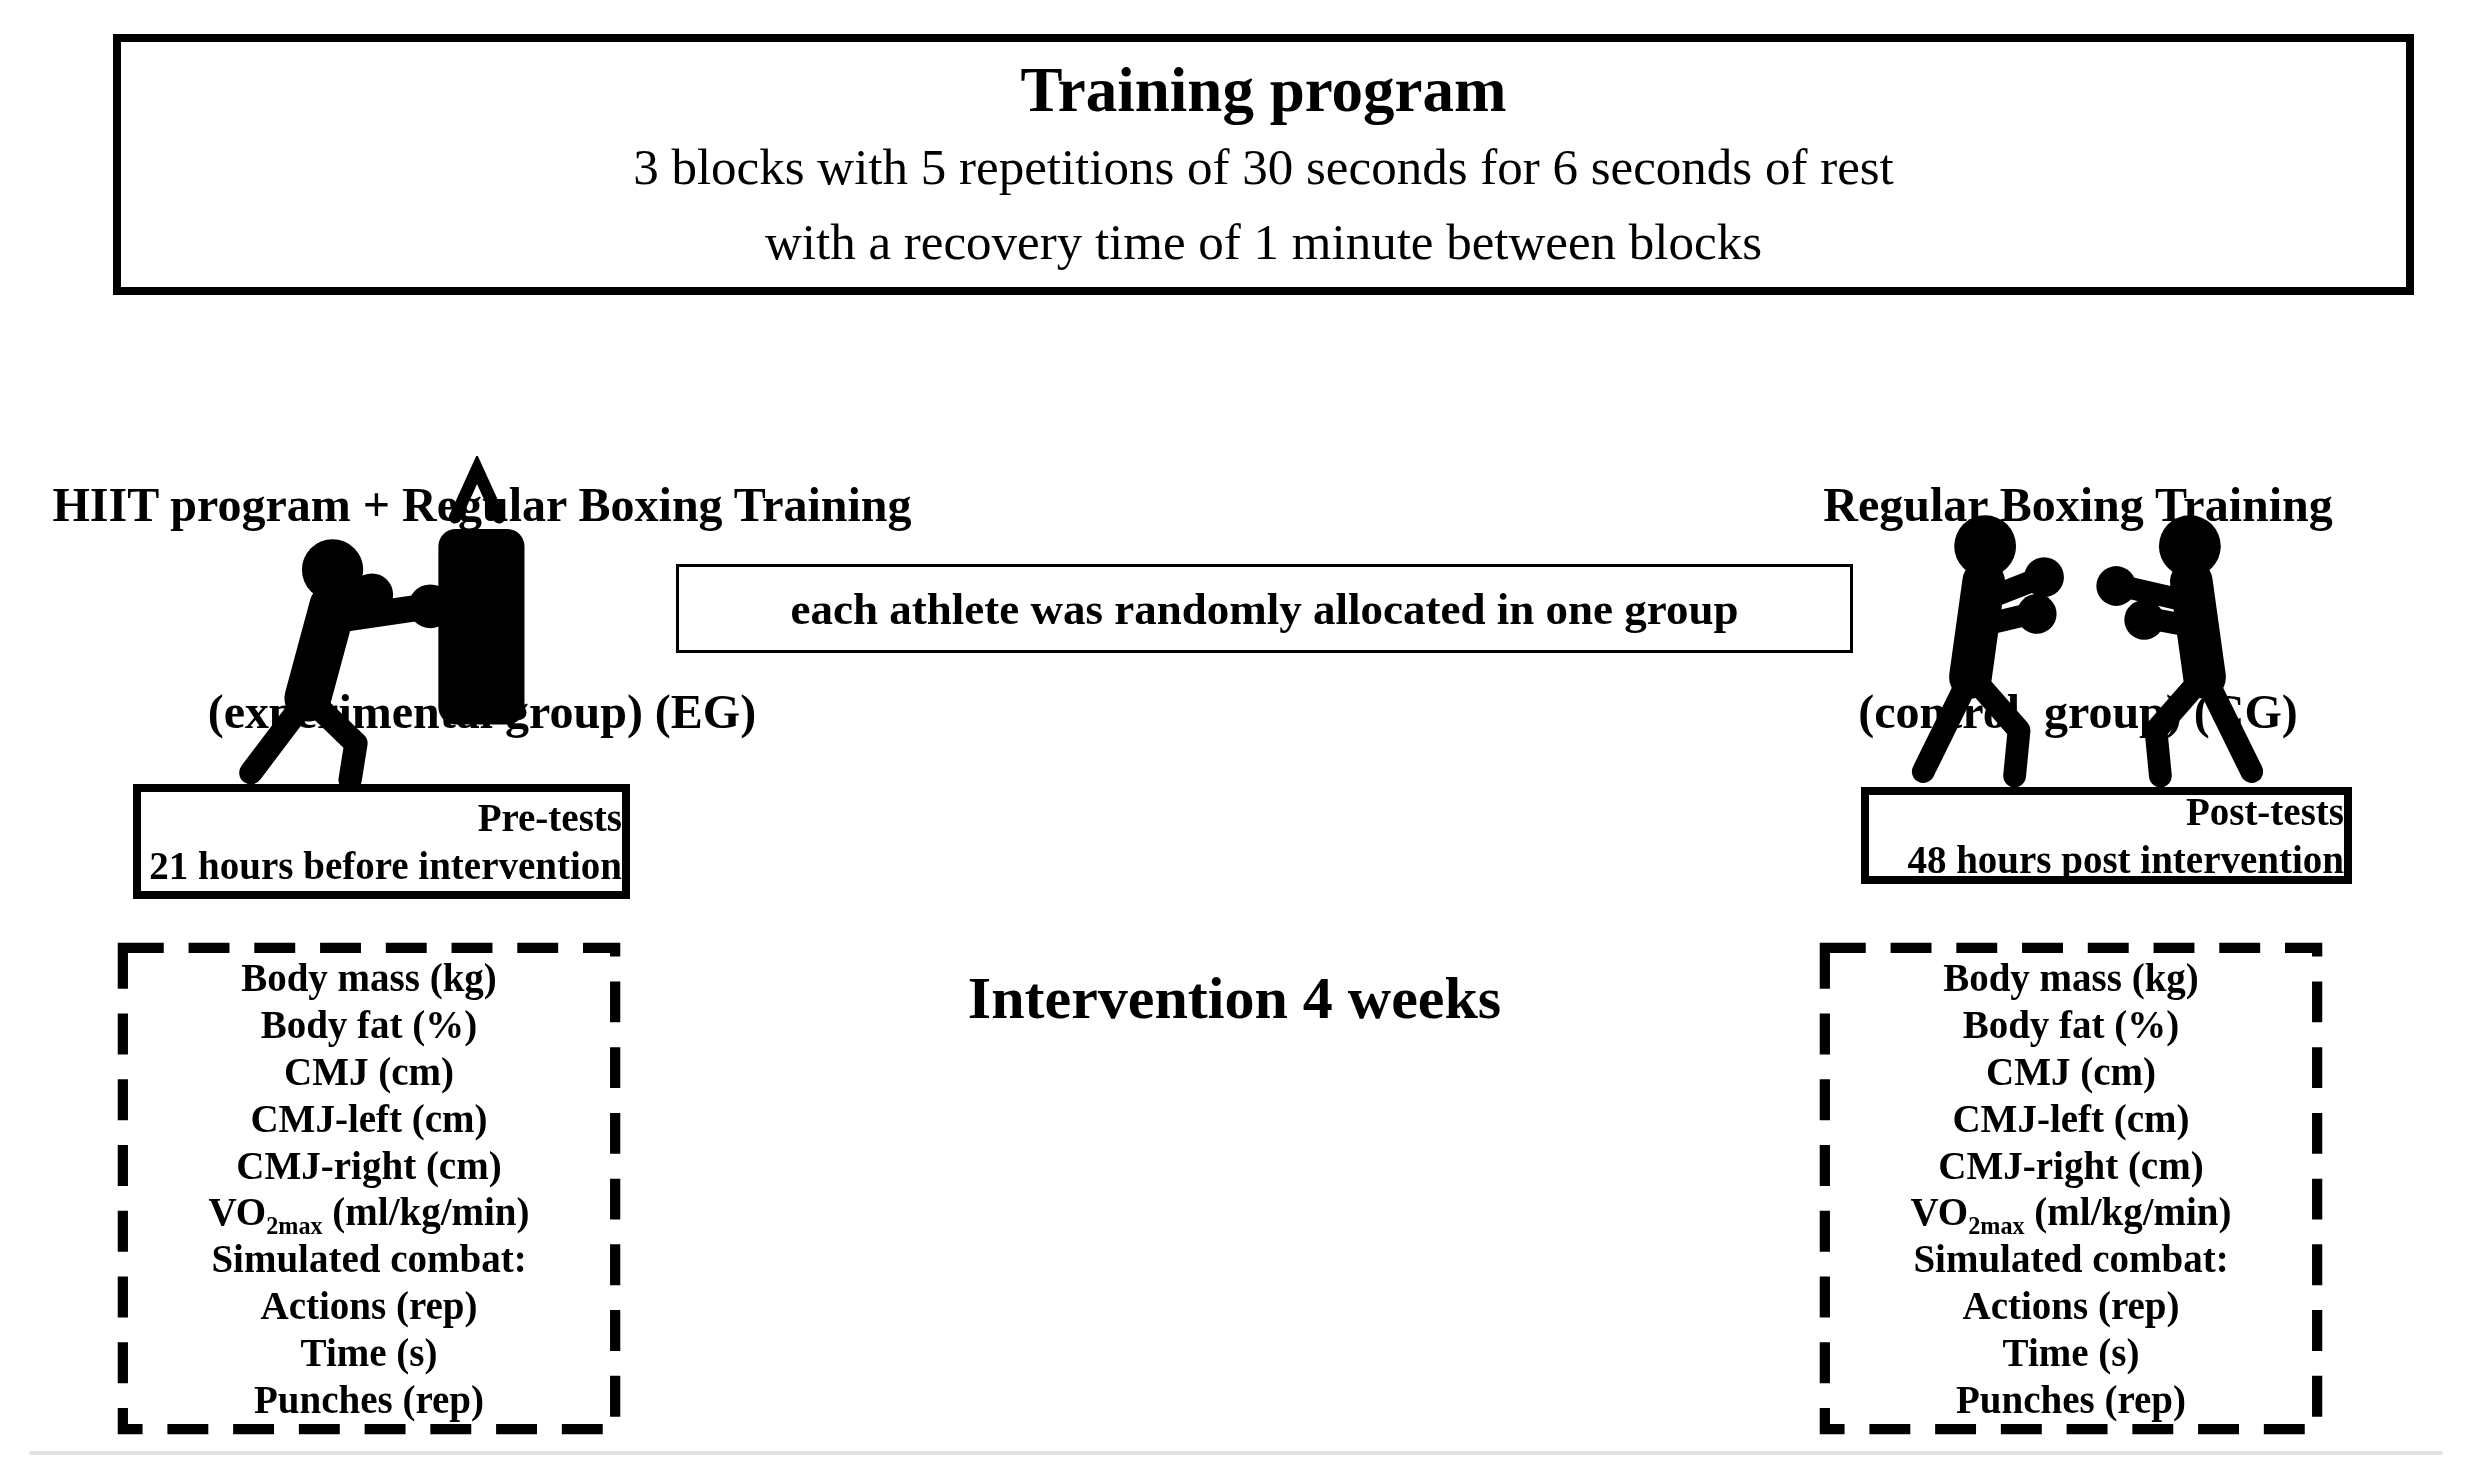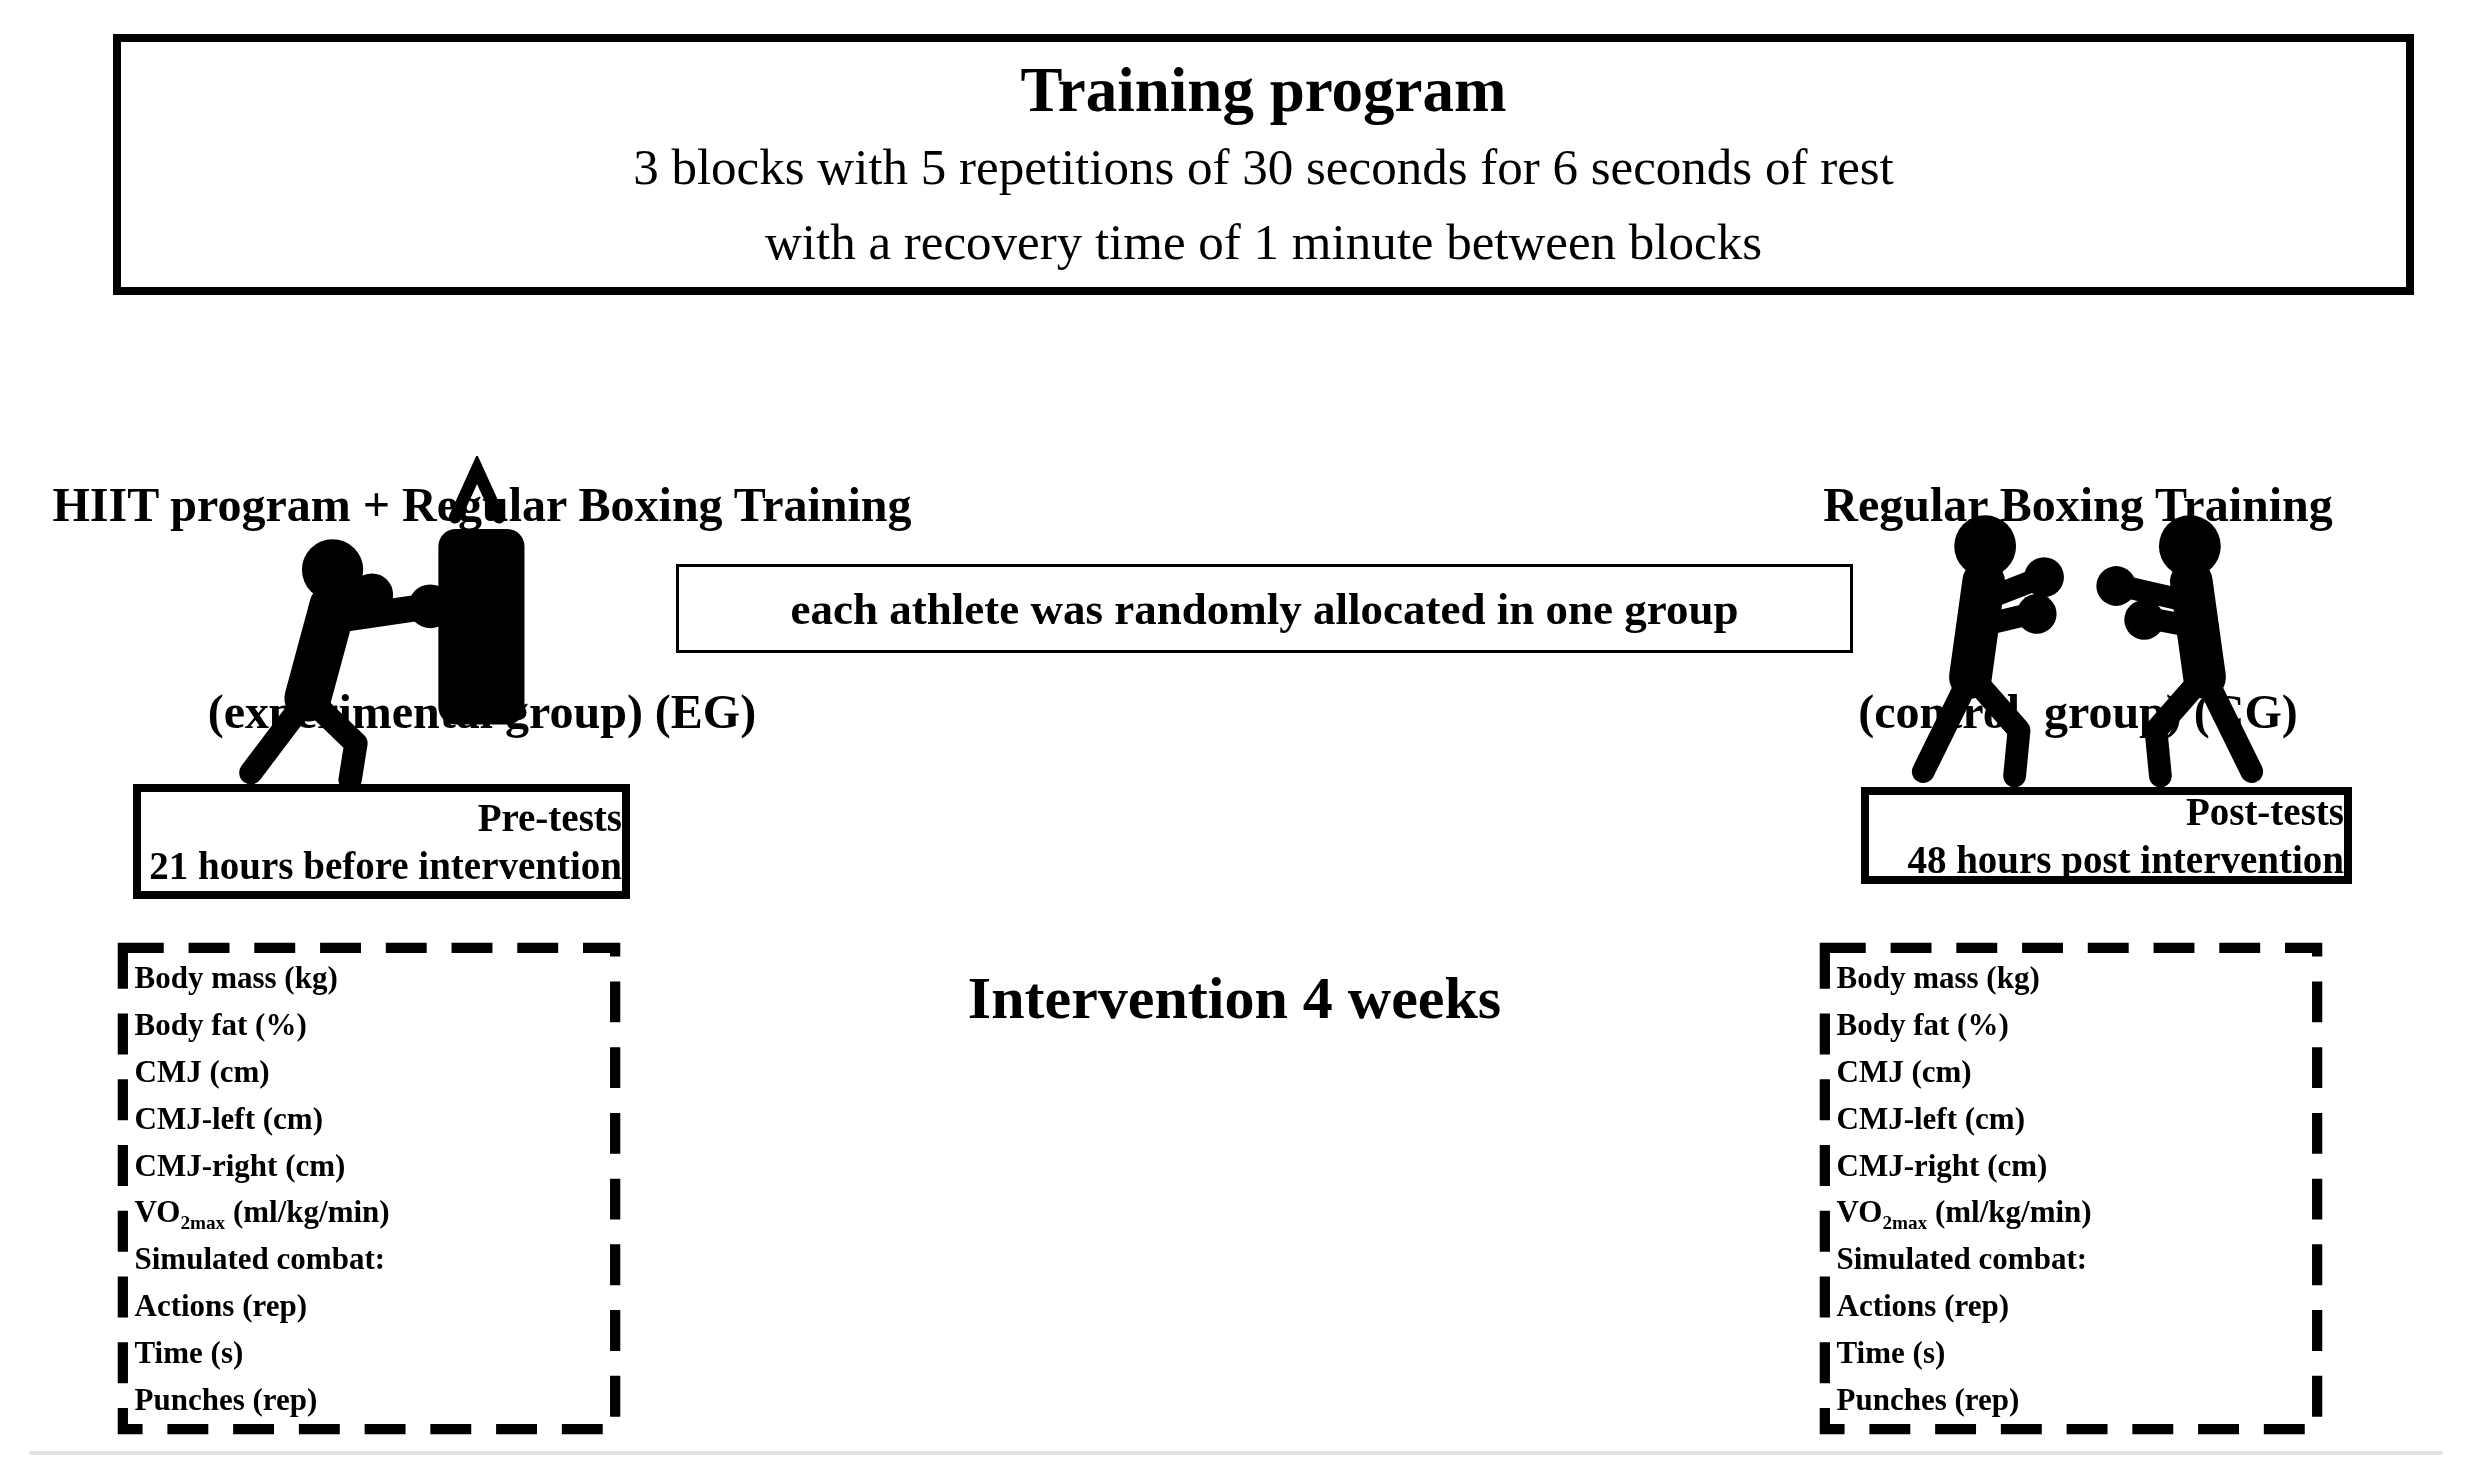--- a/index.html
+++ b/index.html
@@ -55,21 +55,21 @@
   }
 
   
   .measures-box{width:504px;height:493px;}
   #eg-measures{left:117px;top:942px;}
   #cg-measures{left:1819px;top:942px;}
   .dash-frame{position:absolute;left:0;top:0;width:100%;height:100%;}
   .measures-content{
     position:absolute;left:17.5px;top:11.7px;right:17.5px;bottom:11.7px;
     display:flex;flex-direction:column;justify-content:space-evenly;
-    font-weight:700;font-size:31px;
+    text-align:center;font-weight:700;font-size:39px;
   }
   .measure-line{line-height:45px;white-space:nowrap;}
   .measure-line sub{font-size:0.62em;line-height:0;font-weight:700;}
 
   
   .icon-wrap{display:block;}
   #boxer-bag-icon{left:223px;top:456px;width:314px;height:332px;}
   #sparring-icon{left:1905px;top:505px;width:365px;height:296px;}
   .icon-wrap svg{width:100%;height:100%;display:block;}
 

